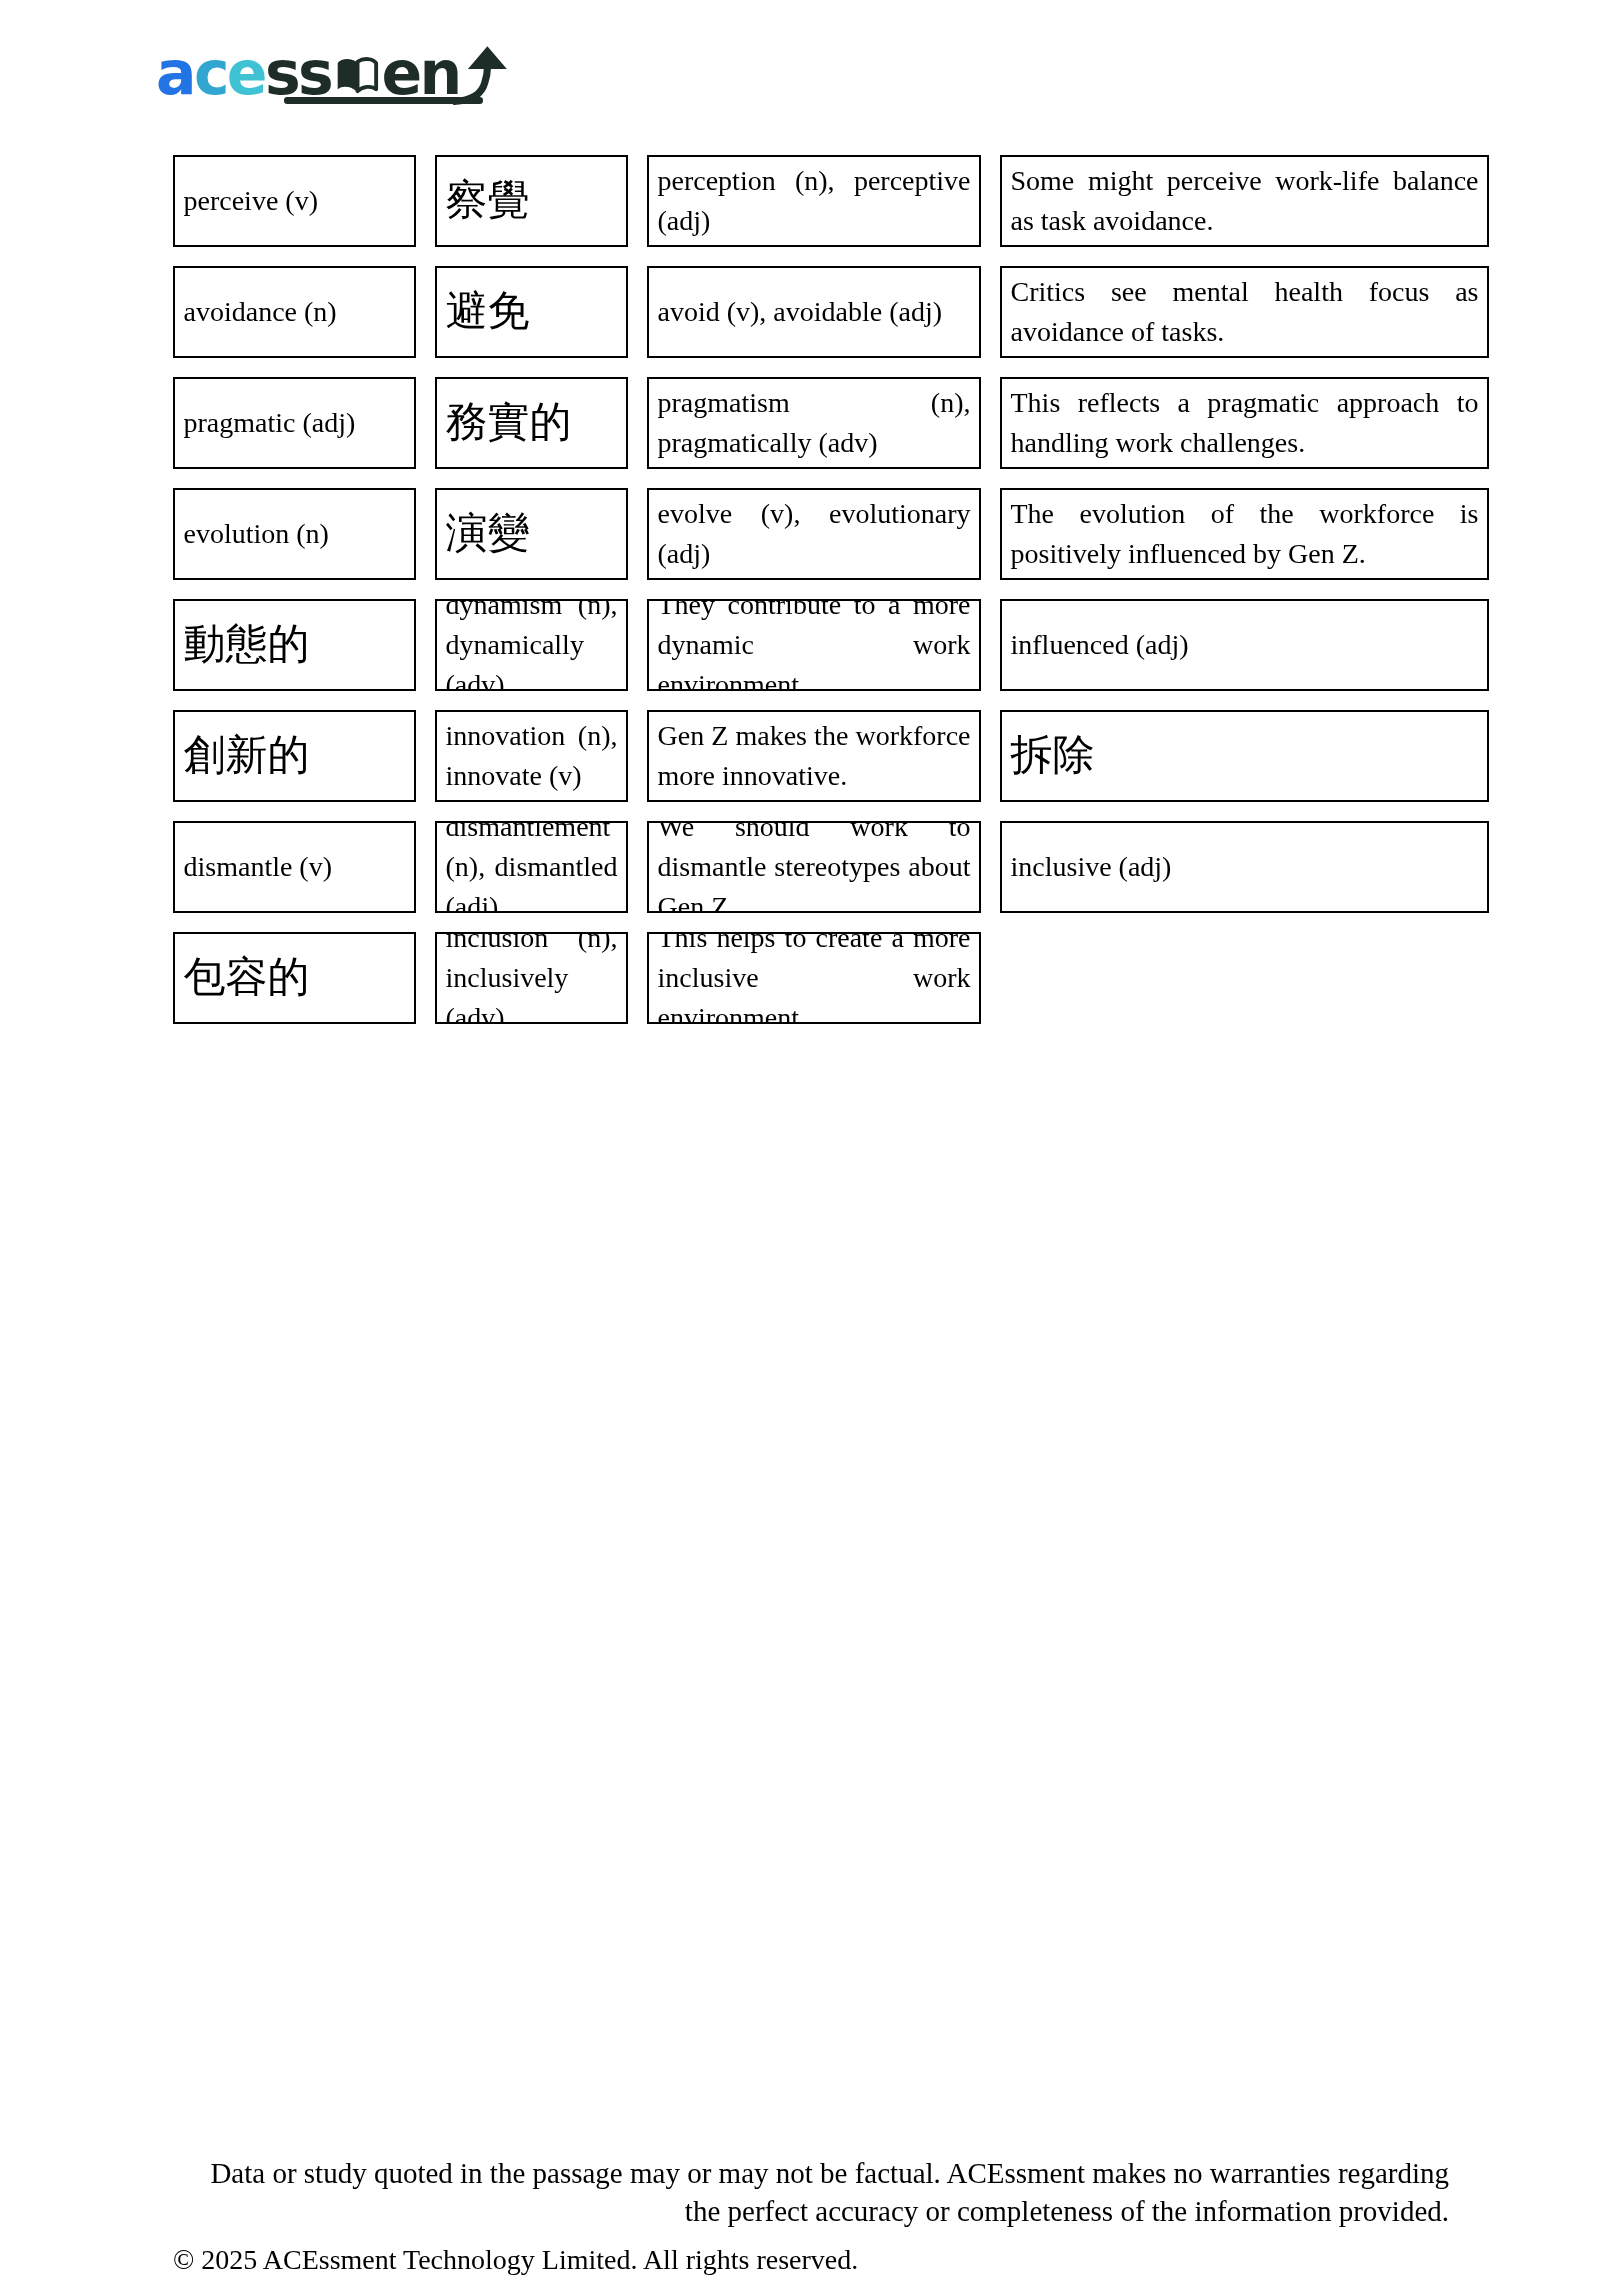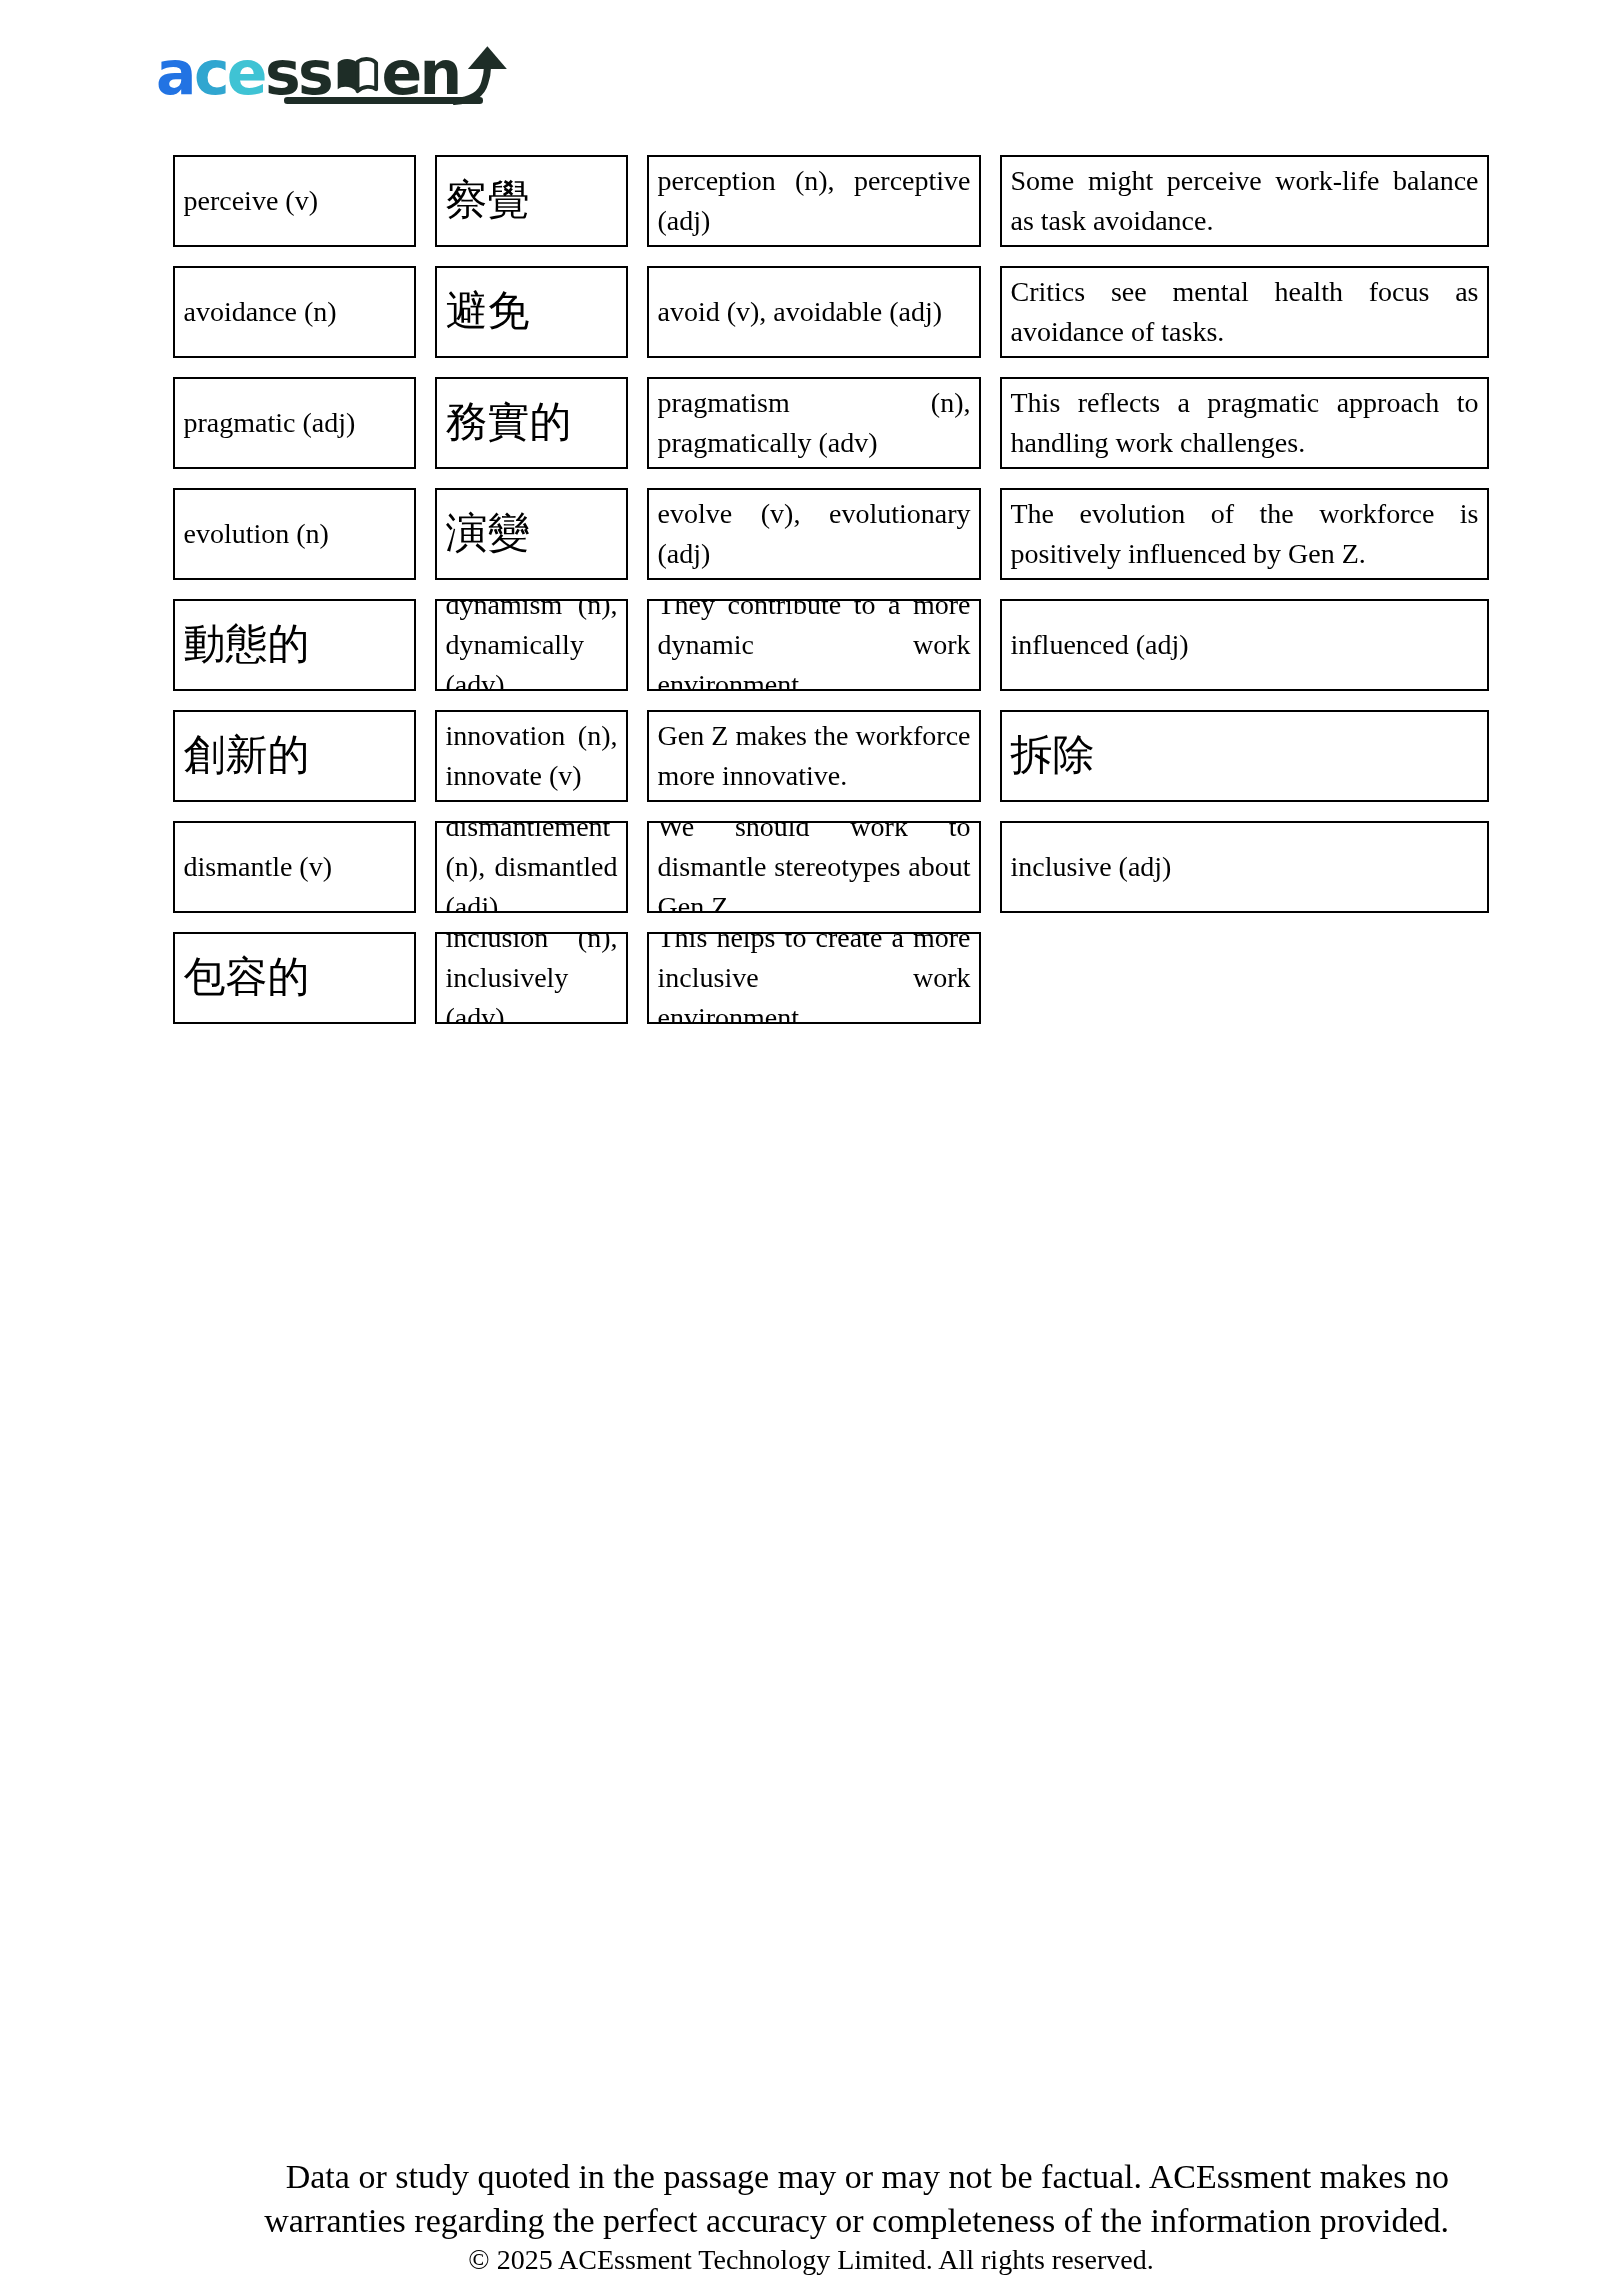--- a/index.html
+++ b/index.html
@@ -46,25 +46,25 @@
     font-size:28px; line-height:1.42;
     overflow:hidden;
   }
   .cell-text { width:100%; }
   .cell.chinese { font-size:42px; }
   .cell.just .cell-text { text-align:justify; }
 
   
   .disclaimer {
     position:absolute; left:173px; top:2155px; width:1276px;
-    font-size:34px; line-height:1.3; text-align:right;
+    font-size:29px; line-height:1.3; text-align:right;
   }
   .copyright {
     position:absolute; left:173px; top:2244px; width:1276px;
-    font-size:28px; text-align:center;
+    font-size:28px; text-align:left;
   }
 </style>
 </head>
 <body>
 
 <div class="page">
 
   <div class="logo">
     <span class="logo-a">a</span>
     <span class="logo-c">c</span>

